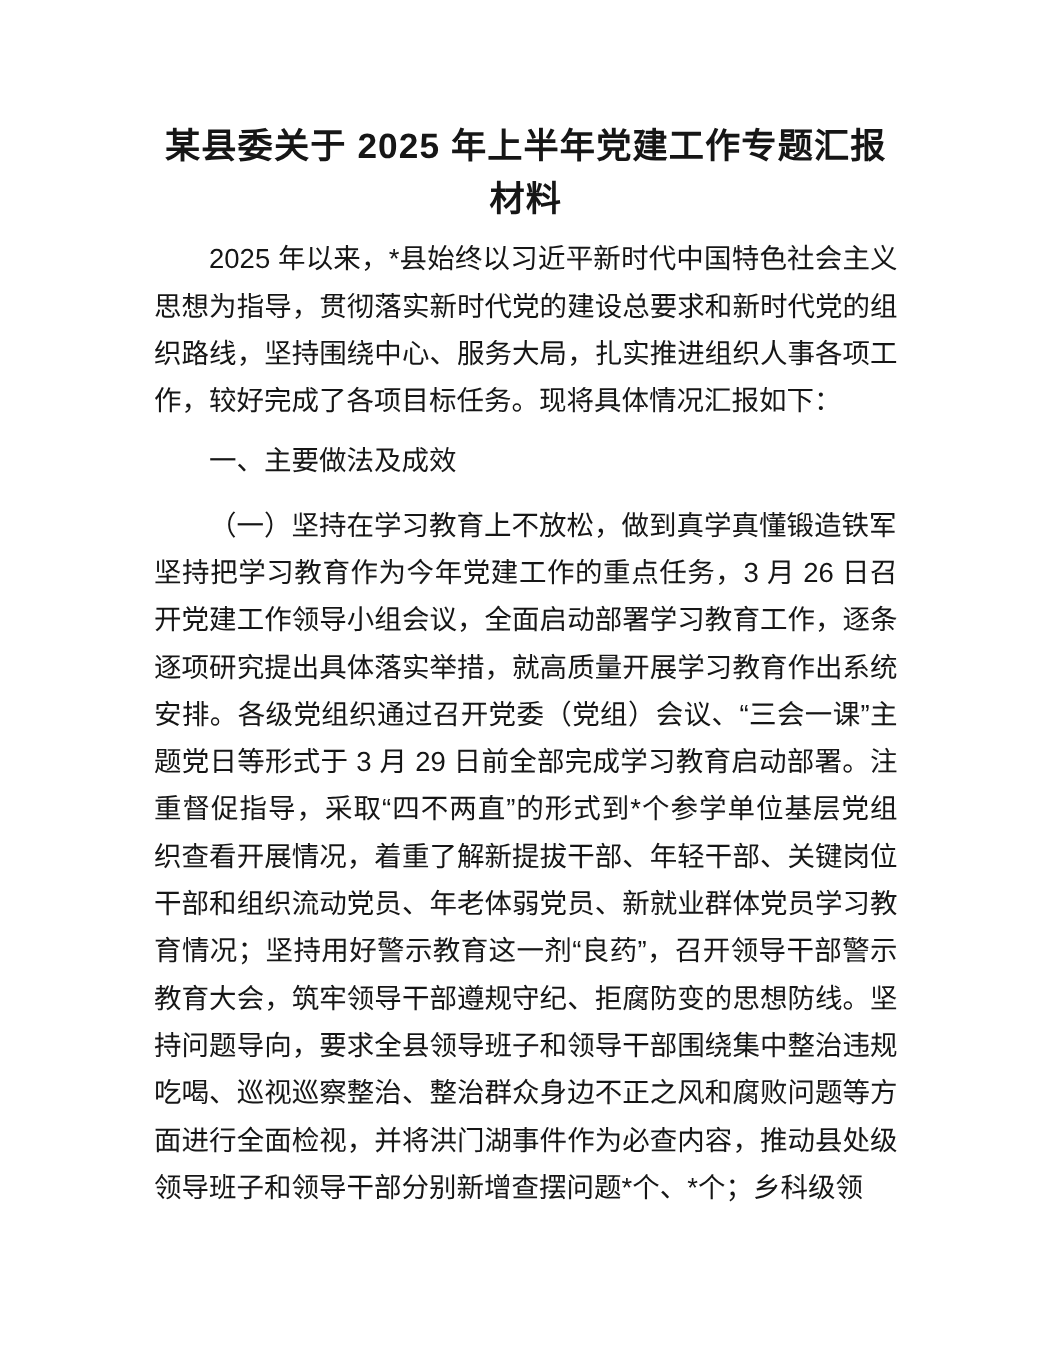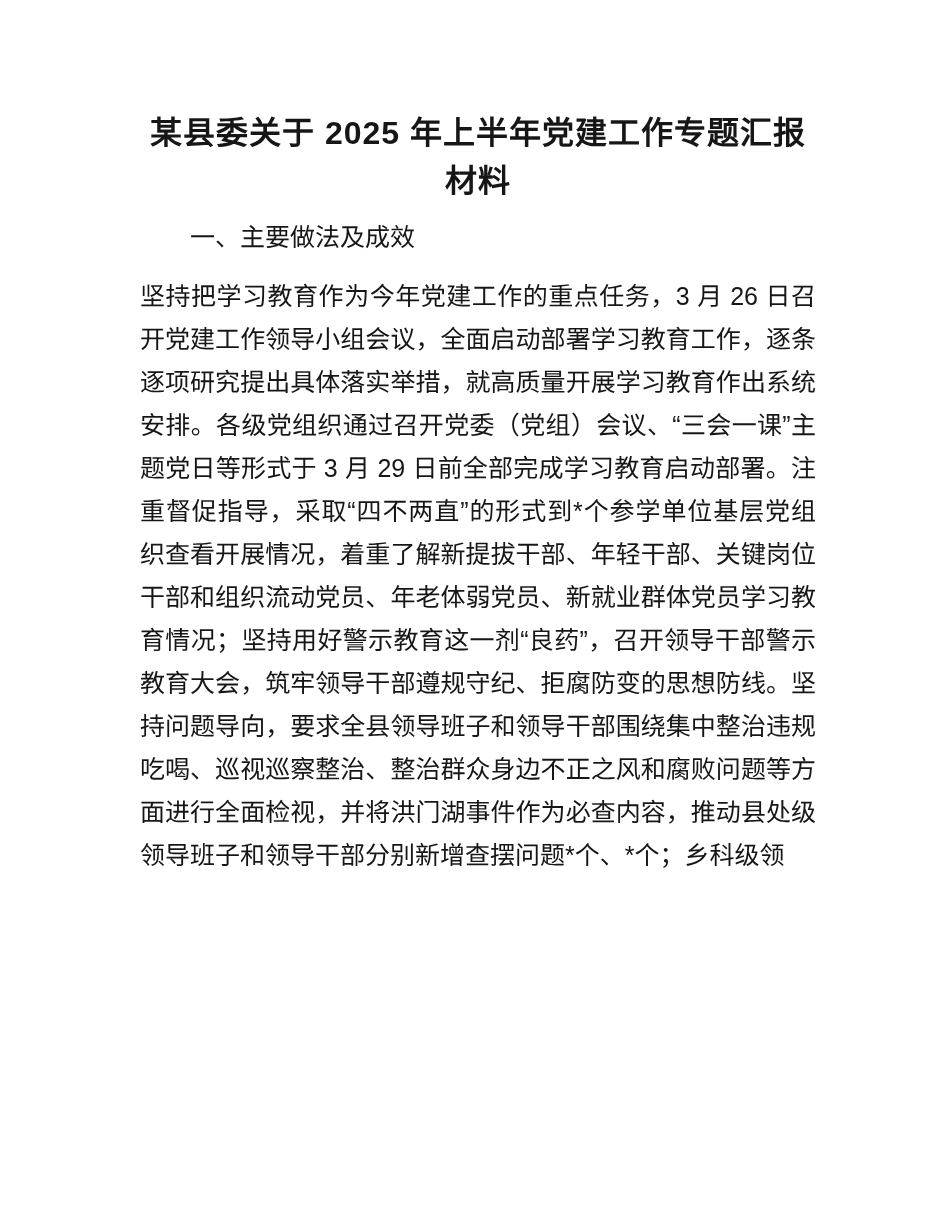--- a/index.html
+++ b/index.html
@@ -48,19 +48,21 @@
     text-indent: 2em;
   }
 </style>
 </head>
 <body>
 
 <div class="page">
 
   <h1 class="doc-title">某县委关于 2025 年上半年党建工作专题汇报材料</h1>
 
+  <p class="para indent">2025 年以来，*县始终以习近平新时代中国特色社会主义思想为指导，贯彻落实新时代党的建设总要求和新时代党的组织路线，坚持围绕中心、服务大局，扎实推进组织人事各项工作，较好完成了各项目标任务。现将具体情况汇报如下：</p>
 
   <h2 class="section-heading">一、主要做法及成效</h2>
 
+  <p class="para indent">（一）坚持在学习教育上不放松，做到真学真懂锻造铁军</p>
 
   <p class="para">坚持把学习教育作为今年党建工作的重点任务，3 月 26 日召开党建工作领导小组会议，全面启动部署学习教育工作，逐条逐项研究提出具体落实举措，就高质量开展学习教育作出系统安排。各级党组织通过召开党委（党组）会议、“三会一课”主题党日等形式于 3 月 29 日前全部完成学习教育启动部署。注重督促指导，采取“四不两直”的形式到*个参学单位基层党组织查看开展情况，着重了解新提拔干部、年轻干部、关键岗位干部和组织流动党员、年老体弱党员、新就业群体党员学习教育情况；坚持用好警示教育这一剂“良药”，召开领导干部警示教育大会，筑牢领导干部遵规守纪、拒腐防变的思想防线。坚持问题导向，要求全县领导班子和领导干部围绕集中整治违规吃喝、巡视巡察整治、整治群众身边不正之风和腐败问题等方面进行全面检视，并将洪门湖事件作为必查内容，推动县处级领导班子和领导干部分别新增查摆问题*个、*个；乡科级领</p>
 
 </div>
 
 </body></html>

